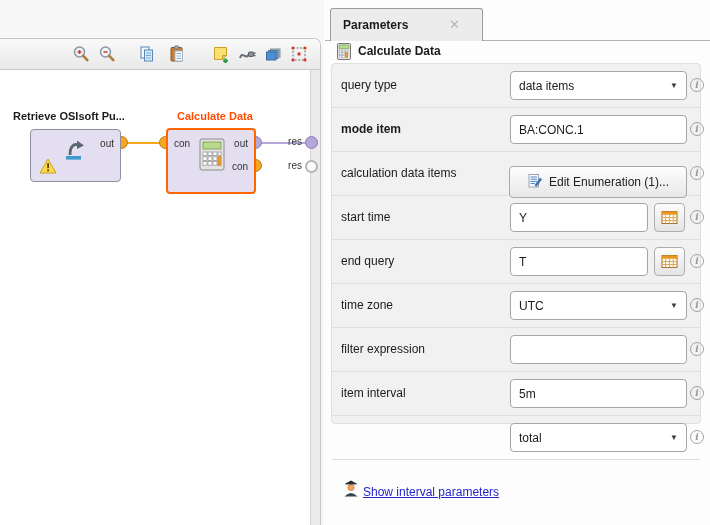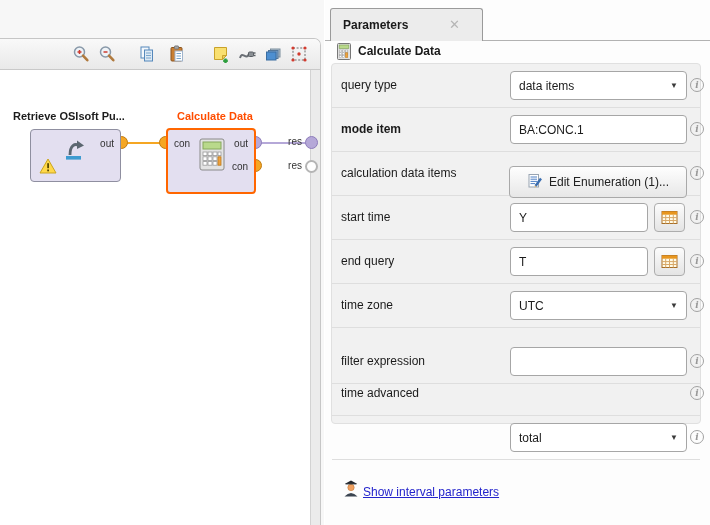--- a/index.html
+++ b/index.html
@@ -318,30 +318,33 @@
 
       <div class="prow" style="top:220px;">
         <span class="plabel">time zone</span>
         <div class="ctl full combo">
           <span>UTC</span>
           <span class="caret">▼</span>
         </div>
         <span class="info">i</span>
       </div>
 
-      <div class="prow" style="top:276px;text-align:center;">
+      <div class="prow" style="top:264px;text-align:center;">
         <span class="plabel">filter expression</span>
         <div class="ctl full">
           <span></span>
         </div>
         <span class="info">i</span>
       </div>
 
       <div class="prow" style="top:308px;">
-        <span class="plabel">time advanced</span>
+        <span class="plabel">item interval</span>
+        <div class="ctl full">
+          <span>5m</span>
+        </div>
         <span class="info">i</span>
       </div>
 
       <div class="prow" style="top:352px;">
         <div class="ctl full combo">
           <span>total</span>
           <span class="caret">▼</span>
         </div>
         <span class="info">i</span>
       </div>

